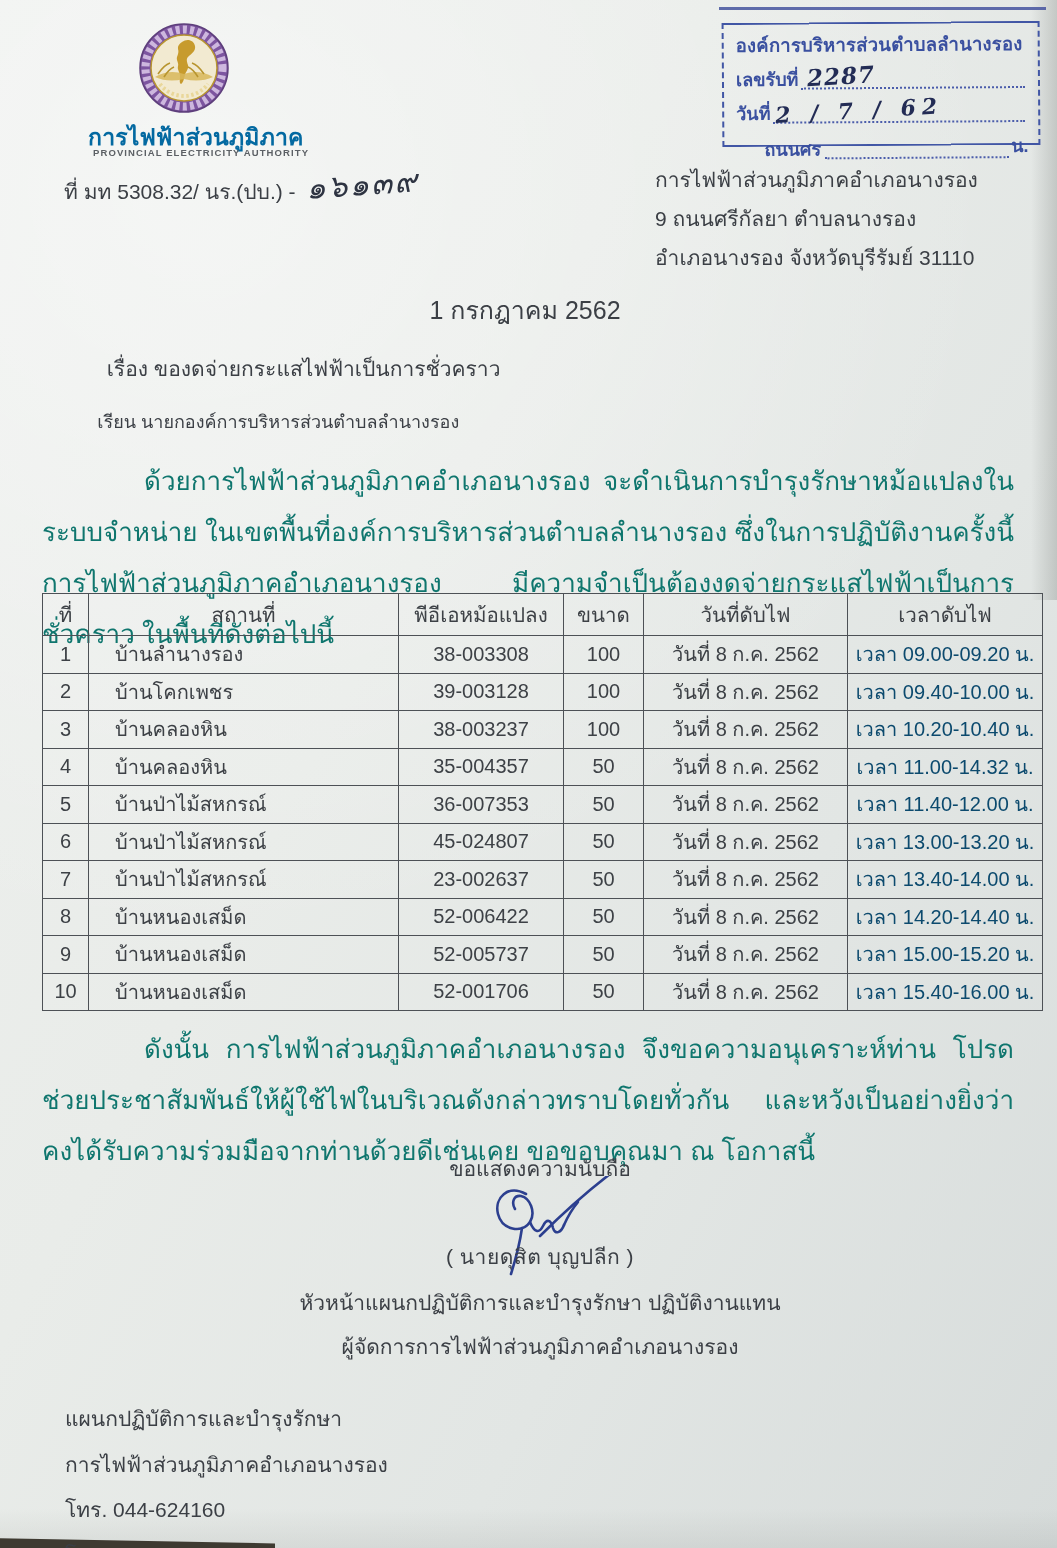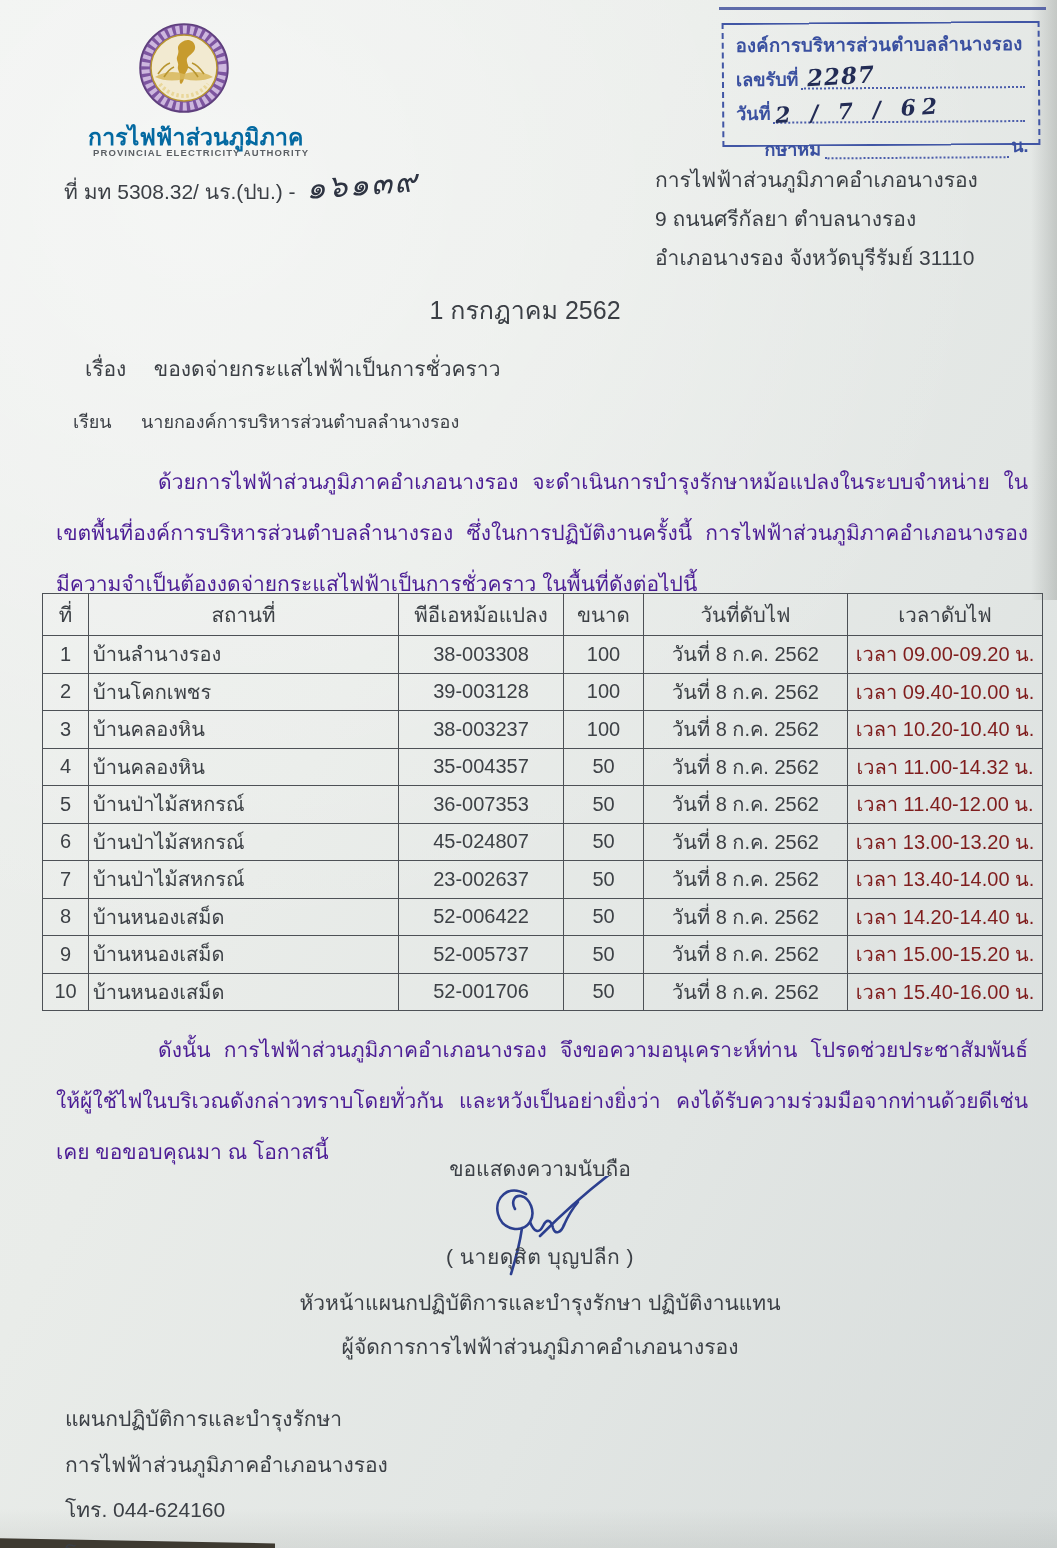--- a/index.html
+++ b/index.html
@@ -49,35 +49,35 @@
                font-family:"DejaVu Serif",serif; font-style:italic; font-size:23px;
                transform:rotate(-3deg); white-space:nowrap; letter-spacing:1px;}
   .stamp-hand.date{ letter-spacing:6px; left:2px; font-size:22px;}
   .stamp-suffix{ margin-bottom:2px; }
 
   
   .sender-address{ position:absolute; left:655px; top:160px; font-size:21px; line-height:39px; }
   .letter-date{ position:absolute; left:0; top:290px; width:1050px; text-align:center; font-size:25px; }
   .subject-row{ position:absolute; left:85px; top:352px; font-size:21px; }
   .to-row{ position:absolute; left:73px; top:407px; font-size:18px; }
-  .row-label{ display:inline-block; width:63px; }
-
-  .para{ position:absolute; left:56px; width:972px; font-size:21px; line-height:51px;
-         text-align:justify; text-indent:102px; color:#4c1d95;}
+  .row-label{ display:inline-block; width:63px;text-align:right; }
+
+  .para{ position:absolute; left:42px; width:972px; font-size:26px; line-height:51px;
+         text-align:justify; text-indent:102px; color:#0f766e;}
   .para1{ top:456px; }
   .para2{ top:1024px; }
 
   
   table.outage{ position:absolute; left:42px; top:593px; width:1001px; border-collapse:collapse;
                 font-size:20px; color:#3d4146; table-layout:fixed;}
   table.outage th, table.outage td{ border:1.6px solid #4d5156; text-align:center; padding:0 4px; }
   table.outage th{ height:42px; font-weight:normal; font-size:20.5px;}
   table.outage td{ height:37.5px; }
-  table.outage td.left{ text-align:left; padding-left:4px; }
-  table.outage td.time{ color:#7f1d1d; }
+  table.outage td.left{ text-align:left; padding-left:26px; }
+  table.outage td.time{ color:#0c4a6e; }
   col.c1{width:4.6%;} col.c2{width:31%;} col.c3{width:16.5%;} col.c4{width:8%;} col.c5{width:20.4%;} col.c6{width:19.5%;}
 
   
   .closing-line{ position:absolute; left:0; width:1080px; text-align:center; font-size:21px; }
   .salutation{ top:1152px; }
   .signer-name{ top:1240px; letter-spacing:0.5px;}
   .signer-title1{ top:1286px; }
   .signer-title2{ top:1330px; }
   .signature-svg{ position:absolute; left:478px; top:1176px; }
 
@@ -117,21 +117,21 @@
       <span class="stamp-hand">2287</span>
     </span>
   </div>
   <div class="stamp-row">
     <span>วันที่</span>
     <span class="stamp-leader">
       <span class="stamp-hand date">2 / 7 / 62</span>
     </span>
   </div>
   <div class="stamp-row" style="padding-left:28px;">
-    <span>กษาหม</span>
+    <span>ถนนศร</span>
     <span class="stamp-leader"></span>
     <span class="stamp-suffix">น.</span>
   </div>
 </div>
 
 <div class="sender-address">
   <div>การไฟฟ้าส่วนภูมิภาคอำเภอนางรอง</div>
   <div>9 ถนนศรีกัลยา ตำบลนางรอง</div>
   <div>อำเภอนางรอง จังหวัดบุรีรัมย์ 31110</div>
 </div>

